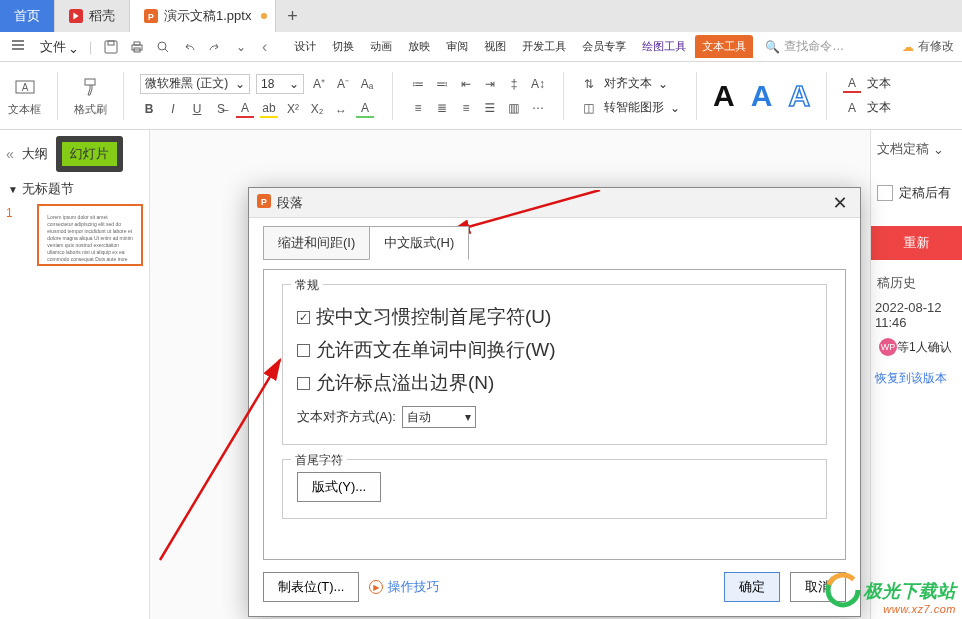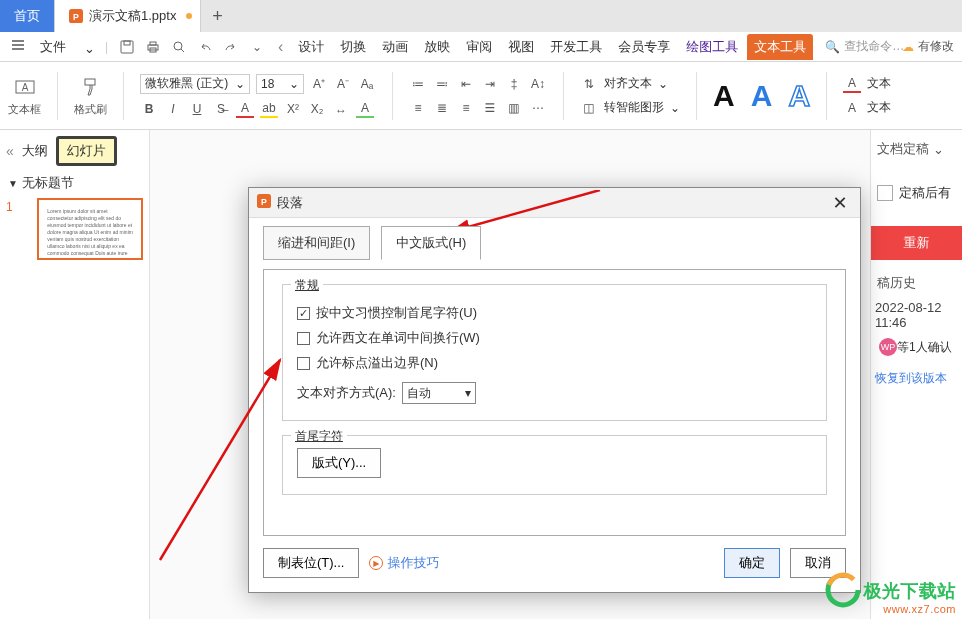--- a/index.html
+++ b/index.html
@@ -11,24 +11,24 @@
   .tab.home { background: #427ee1; color: #fff; }
   .tab-ico { width: 14px; height: 14px; display: inline-block; }
   .tab.doc { background: #fff; position: relative; padding-right: 24px; }
   .doc-unsaved { width:6px; height:6px; border-radius:50%; background:#f7a83d; position:absolute; right:8px; top:13px;}
   .tab-add { width:32px; display:flex; align-items:center; justify-content:center; font-size:18px; color:#555; }
   
   
   .menu-bar { height: 30px; display:flex; align-items:center; border-bottom:1px solid #d8d8d8; padding:0 6px; gap:4px; position:relative;}
   .hamburger { cursor:pointer; padding:2px 4px;}
   .hamburger svg{width:16px;height:16px;}
-  .file-btn { font-size:13px; display:flex; align-items:flex-end; gap:18px; padding:0 6px;}
+  .file-btn { font-size:13px; display:flex; align-items:flex-end; gap:2px; padding:0 6px;}
   .qa-icons { display:flex; gap:8px; margin-left:6px;}
   .qa-icons span{ width:18px; height:18px; display:flex; align-items:center; justify-content:center; color:#666;}
-  .menus { display:flex; gap:2px; margin-left:4px; font-size:13px;}
+  .menus { display:flex; gap:2px; margin-left:16px; font-size:11px;}
   .menus span{ padding:4px 7px; cursor:pointer;}
   .menus .m-draw{ color:#4c1d95;}
   .menus .m-text{ background:#e86a2b; color:#fff; border-radius:3px 3px 0 0;}
   .search-box { margin-left:8px; display:flex; align-items:center; gap:4px; color:#999; font-size:12px;}
   .menu-right { position:absolute; right:8px; display:flex; align-items:center; gap:4px; color:#555; font-size:12px;}
   .cloud-ico{color:#f7a83d;}
   
   
   .ribbon { height: 68px; border-bottom:1px solid #d8d8d8; display:flex; align-items:center; padding:0 8px; gap:12px; font-size:12px; overflow:hidden;}
   .rib-group { display:flex; flex-direction:column; align-items:center; gap:2px; font-size:11px; color:#555;}
@@ -37,21 +37,21 @@
   .rib-row{ display:flex; gap:6px; align-items:center;}
   .rib-col{ display:flex; flex-direction:column; gap:6px;}
   .mini-btn{ width:18px; height:18px; display:flex; align-items:center; justify-content:center; font-size:12px; color:#555;}
   .div-line{width:1px; height:48px; background:#e0e0e0; margin:0 4px;}
   .big-a{ font-size:30px; font-weight:900; font-family:Arial;}
   
   
   .editor-area { position:absolute; top:130px; bottom:0; left:0; right:0; display:flex;}
   .sidebar { width:150px; border-right:1px solid #e0e0e0; padding:6px;}
   .sb-tabs{ display:flex; align-items:center; gap:8px; font-size:13px; margin-bottom:8px;}
-  .sb-tabs .sel{ background:#fef9c3; border:3px solid #404040; padding:3px 8px; border-radius:3px;}
+  .sb-tabs .sel{ background:#84cc16; border:6px solid #404040; padding:3px 8px; border-radius:3px;}
   .section-title{ font-size:13px; margin:6px 2px; display:flex; align-items:center; gap:4px;}
   .slide-thumb{ border:2px solid #e86a2b; width:110px; height:62px; margin-left:18px; background:#fff; position:relative; padding:8px; font-size:5px; color:#666; line-height:1.4; overflow:hidden;}
   .slide-wrap{display:flex;}
   .slide-idx{ width:14px; color:#e86a2b; font-size:12px; padding-top:2px;}
   
   .canvas-area{ flex:1; background:#fafafa; position:relative;}
   
   .right-panel{ width:92px; border-left:1px solid #e0e0e0; font-size:13px; padding:4px; overflow:hidden;}
   .rp-head{ display:flex; align-items:center; gap:4px; padding:6px 2px; color:#555;}
   .rp-block{ padding:20px 2px; display:flex; align-items:center; gap:6px;}
@@ -62,55 +62,62 @@
   .rp-user{ display:flex; align-items:center; margin:8px 4px; font-size:12px;}
   .rp-avatar{ width:18px; height:18px; border-radius:50%; background:#e85a8a; color:#fff; font-size:9px; display:flex; align-items:center; justify-content:center;}
   .rp-link{ color:#427ee1; font-size:12px; margin-top:14px;}
   
   
   .dialog{ position:absolute; left:248px; top:187px; width:613px; background:#fff; border:1px solid #888; box-shadow:0 4px 24px rgba(0,0,0,.3);}
   .dlg-title{ height:30px; background:#f2f2f2; display:flex; align-items:center; justify-content:space-between; padding:0 8px; border-bottom:1px solid #ddd;}
   .dlg-title-left{display:flex; align-items:center; gap:6px; font-size:13px;}
   .dlg-close{ font-size:18px; cursor:pointer; width:24px; text-align:center;}
   .dlg-body{ padding:8px 14px 14px;}
-  .dlg-tabs{ display:flex; gap:12px; margin-bottom:10px;}
+  .dlg-tabs{ display:flex; gap:0; margin-bottom:10px;}
   .dlg-tab{ border:1px solid #aaa; padding:7px 14px; font-size:13px; background:#f7f7f7; margin-right:-1px; cursor:pointer;}
   .dlg-tab.active{ background:#fff; border-bottom:1px solid #fff; position:relative; z-index:1;}
   .tab-content{ border:1px solid #aaa; padding:14px 18px 26px; margin-top:-1px;}
   .fieldset{ border:1px solid #ccc; padding:12px 14px 16px; margin-bottom:14px; position:relative;}
-  .fieldset-legend{ position:absolute; top:-8px; left:8px; background:#fff; padding:0 4px; font-size:12px;text-decoration:underline;}
-  .chk-line{ display:flex; align-items:center; gap:6px; margin:7px 0; font-size:13px;}
+  .fieldset-legend{ position:absolute; top:-8px; left:8px; background:#fff; padding:0 4px; font-size:12px;}
+  .chk-line{ display:flex; align-items:center; gap:6px; margin:7px 0; font-size:19px;}
   .chk-box{ width:13px; height:13px; border:1px solid #666; display:inline-flex; align-items:center; justify-content:center; font-size:10px;}
   .chk-box.checked::after{ content:"✓"; font-size:11px; color:#333;}
   .align-line{ display:flex; align-items:center; gap:6px; margin-top:10px; font-size:13px;}
   .select-box{ border:1px solid #888; height:22px; width:74px; display:flex; align-items:center; justify-content:space-between; padding:0 4px; font-size:12px; background:#fff;}
   .btn{ border:1px solid #888; background:#fefefe; padding:5px 14px; font-size:13px; cursor:pointer;}
   .dlg-foot{ display:flex; align-items:center; justify-content:space-between; margin-top:12px;}
   .dlg-foot-left{display:flex; align-items:center; gap:10px;}
   .dlg-foot-right{display:flex; gap:10px;}
   .tips{ display:flex; align-items:center; gap:4px; color:#427ee1; font-size:13px;}
   .tips-ico{ width:14px; height:14px; border:1.5px solid #e86a2b; border-radius:50%; display:flex; align-items:center; justify-content:center; color:#e86a2b; font-size:8px;}
   .btn.primary{ border:1px solid #4a87d6; background:#e8f0fb;}
   
   
   .arrow{ position:absolute; pointer-events:none;}
   
   
-  .watermark{ position:absolute; right:6px; bottom:4px; font-size:11px; text-align:right; letter-spacing:0.5px;}
+  .watermark{ position:absolute; right:6px; bottom:4px; font-size:11px; font-style:italic; text-align:right; letter-spacing:0.5px;}
   .wm-top{ color:#2dbd5a; font-weight:bold; font-size:18px;}
   .wm-bot{ color:#e86a2b; font-size:11px;}
   .wm-logo{position:absolute; right:100px; bottom:10px;}
 </style>
 </head>
 <body>
 
 <div class="tabs-bar">
   <div class="tab home">
       <span>首页</span>
     </div>
+  <div class="tab">
+    <span class="tab-ico"><svg viewBox="0 0 16 16">
+          <rect width="16" height="16" rx="3" fill="#d33"></rect>
+          <path d="M5 4v8l6-4z" fill="#fff"></path>
+        </svg></span>
+    <span>稻壳</span>
+  </div>
   <div class="tab doc">
     <span class="tab-ico"><svg viewBox="0 0 16 16">
           <rect width="16" height="16" rx="3" fill="#e86a2b"></rect>
           <text x="8" y="12" font-size="10" fill="#fff" text-anchor="middle" font-weight="bold">P</text>
         </svg></span>
     <span>演示文稿1.pptx</span>
     <span class="doc-unsaved"></span>
   </div>
   <div class="tab-add">
       <span>+</span>

